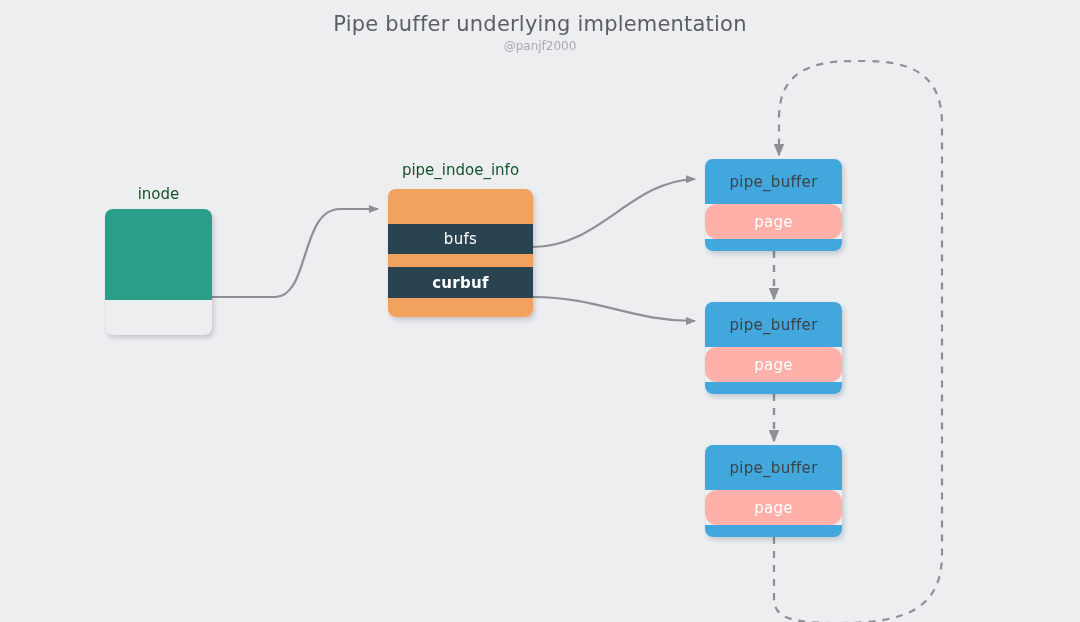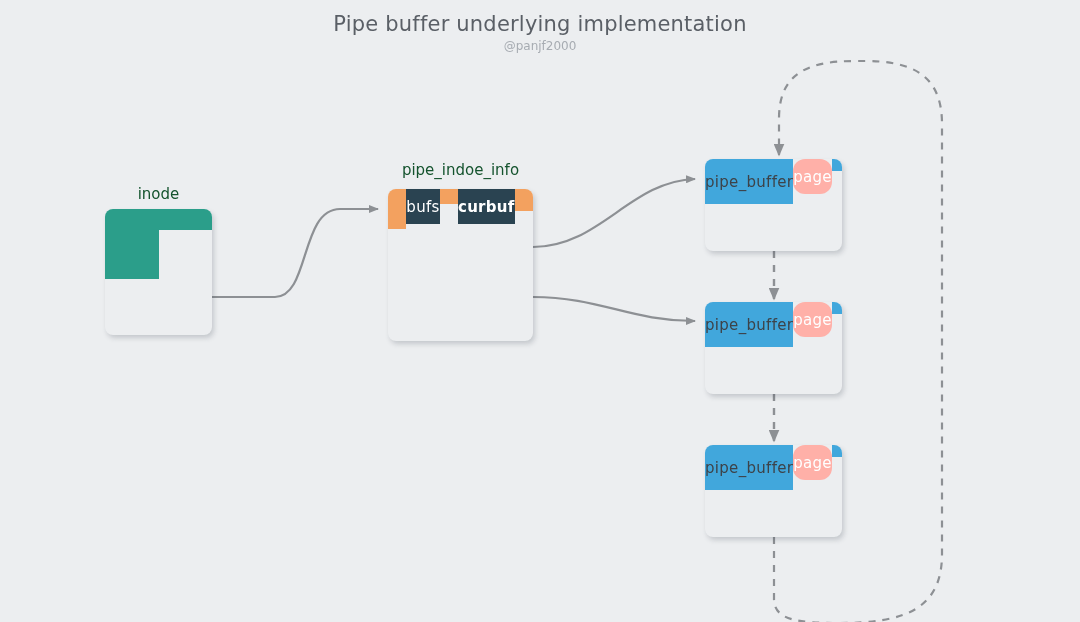--- a/index.html
+++ b/index.html
@@ -52,20 +52,21 @@
     font-family: "DejaVu Sans", sans-serif;
   }
 
   
   .node {
     position: absolute;
     border-radius: 8px;
     overflow: hidden;
     box-shadow: 2px 3px 5px rgba(60,70,80,0.22);
     display: flex;
+    flex-direction: column;
   }
   .seg {
     width: 100%;
     display: flex;
     align-items: center;
     justify-content: center;
     box-sizing: border-box;
   }
   .seg-label {
     font-size: 15px;
@@ -136,21 +137,21 @@
   <div class="node" style="left:105px; top:200px; width:107px; height:126px;">
     <div class="seg teal" style="height:70px;">
       <span class="seg-label"></span>
     </div>
     <div class="seg teal" style="height:21px;">
       <span class="seg-label"></span>
     </div>
   </div>
 
   <div class="caption" style="left:388px; top:152px; width:145px;">pipe_indoe_info</div>
-  <div class="node" style="left:388px; top:180px; width:145px; height:152px;">
+  <div class="node" style="left:388px; top:180px; width:145px; height:128px;">
     <div class="seg orange" style="height:40px;">
       <span class="seg-label"></span>
     </div>
     <div class="seg navy" style="height:35px;">
       <span class="seg-label">bufs</span>
     </div>
     <div class="seg orange" style="height:15px;">
       <span class="seg-label"></span>
     </div>
     <div class="seg navy" style="height:35px;font-weight:bold;">

